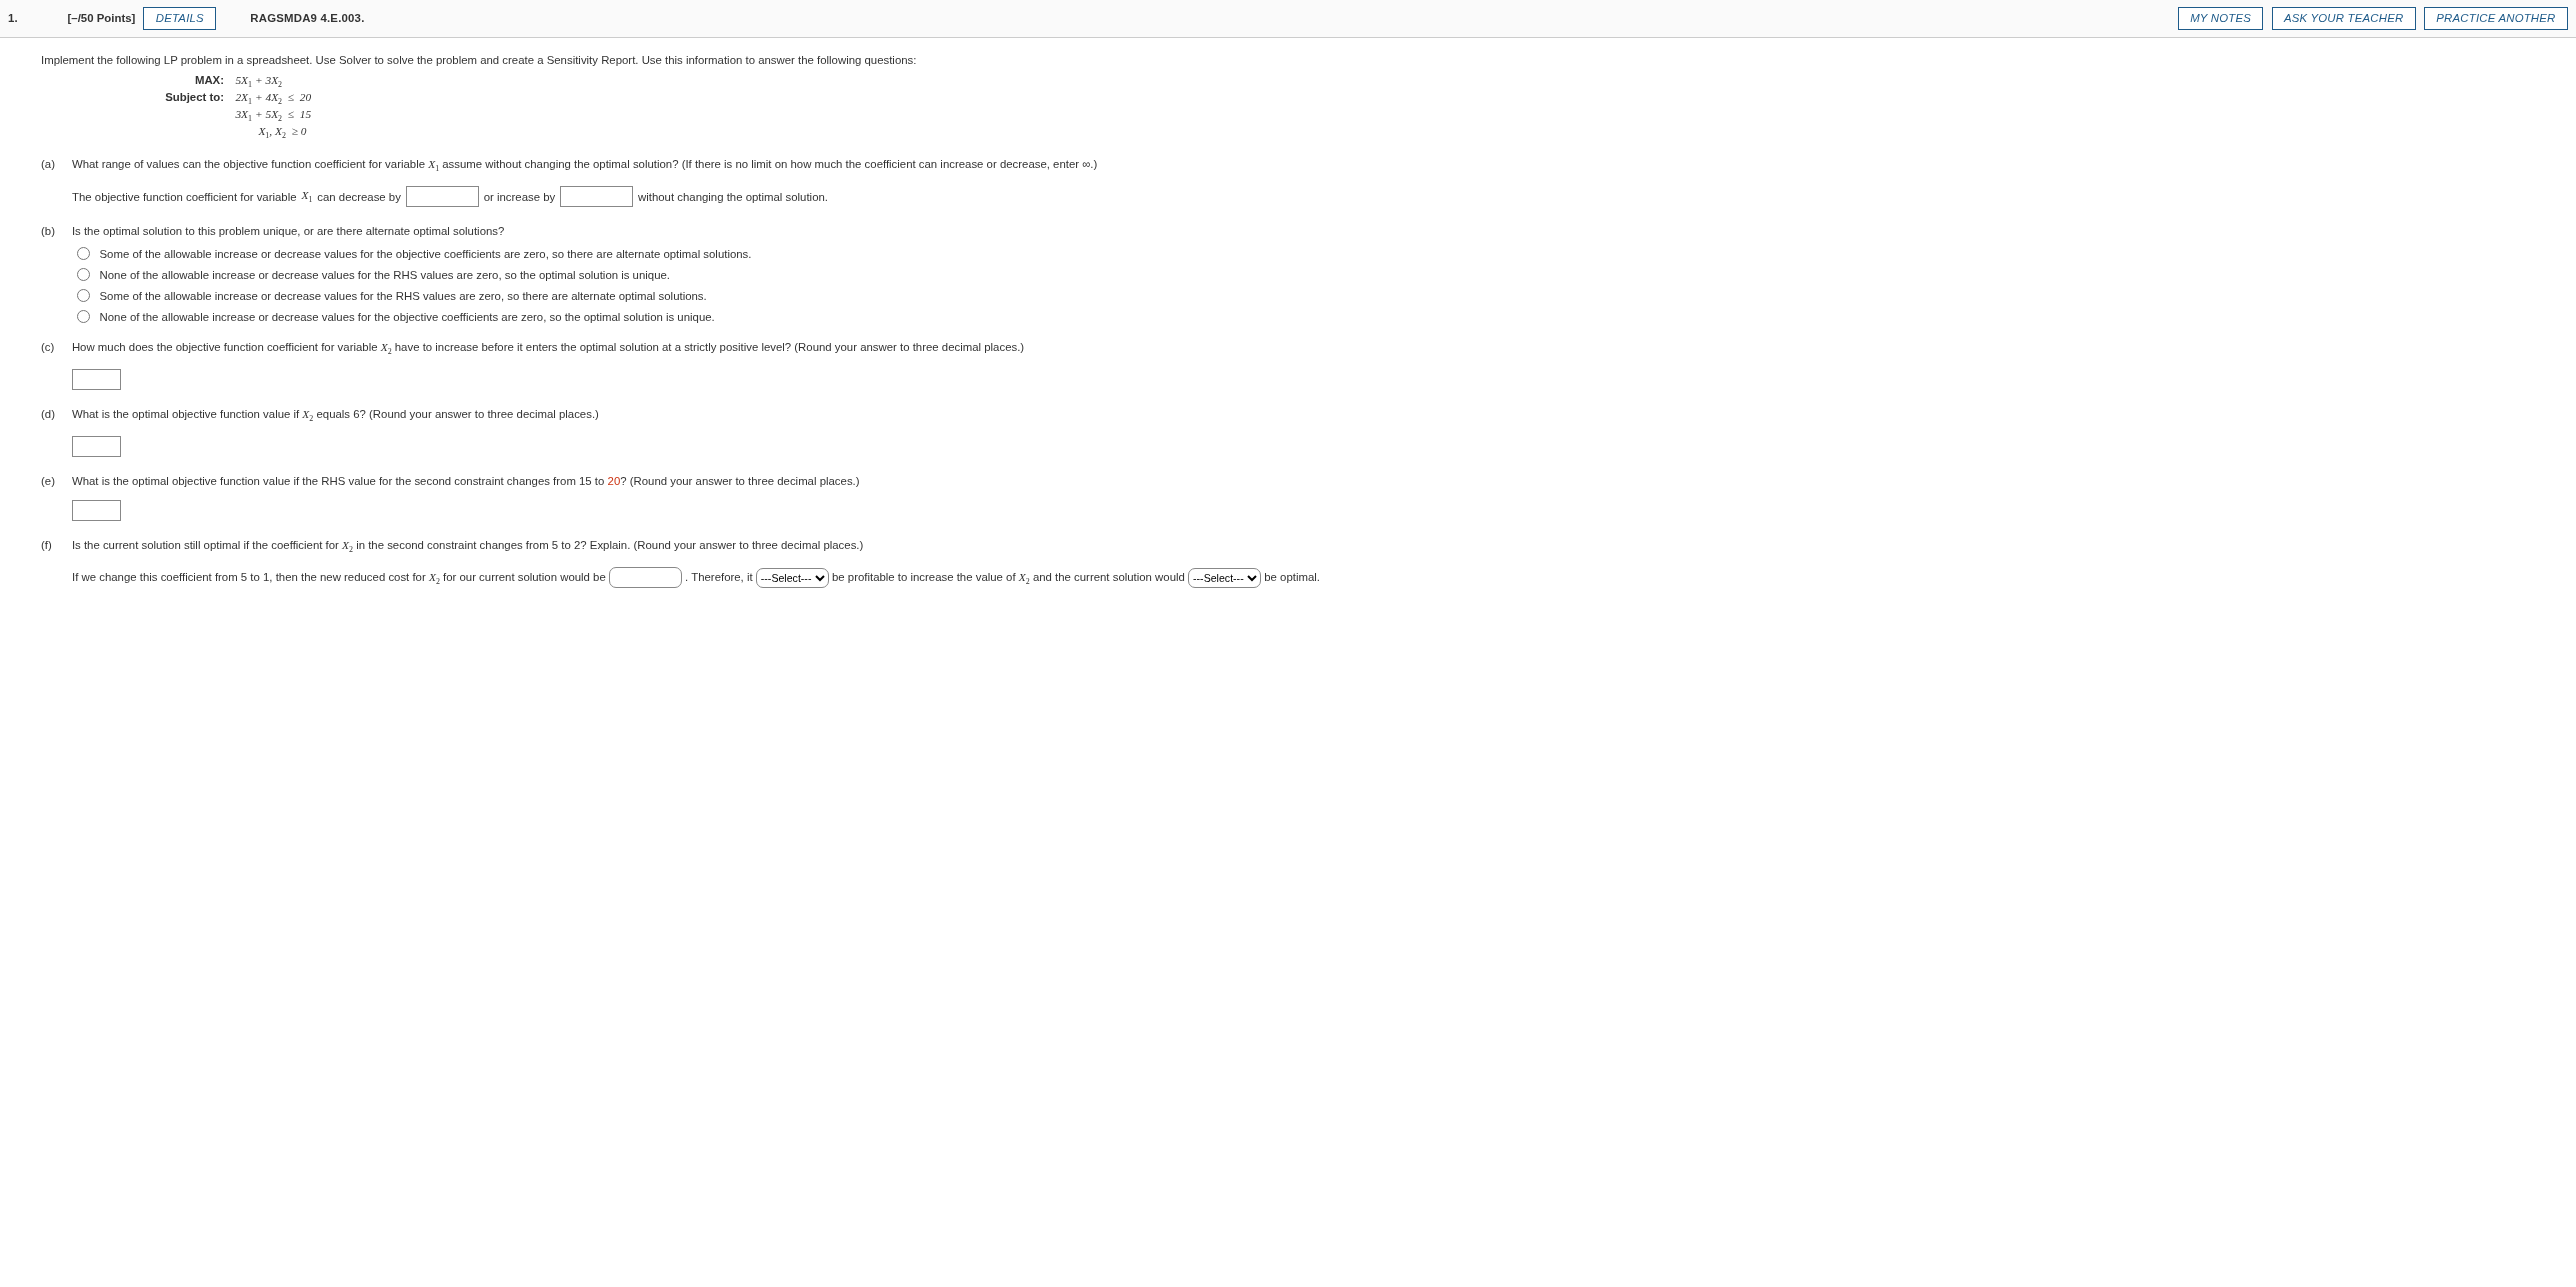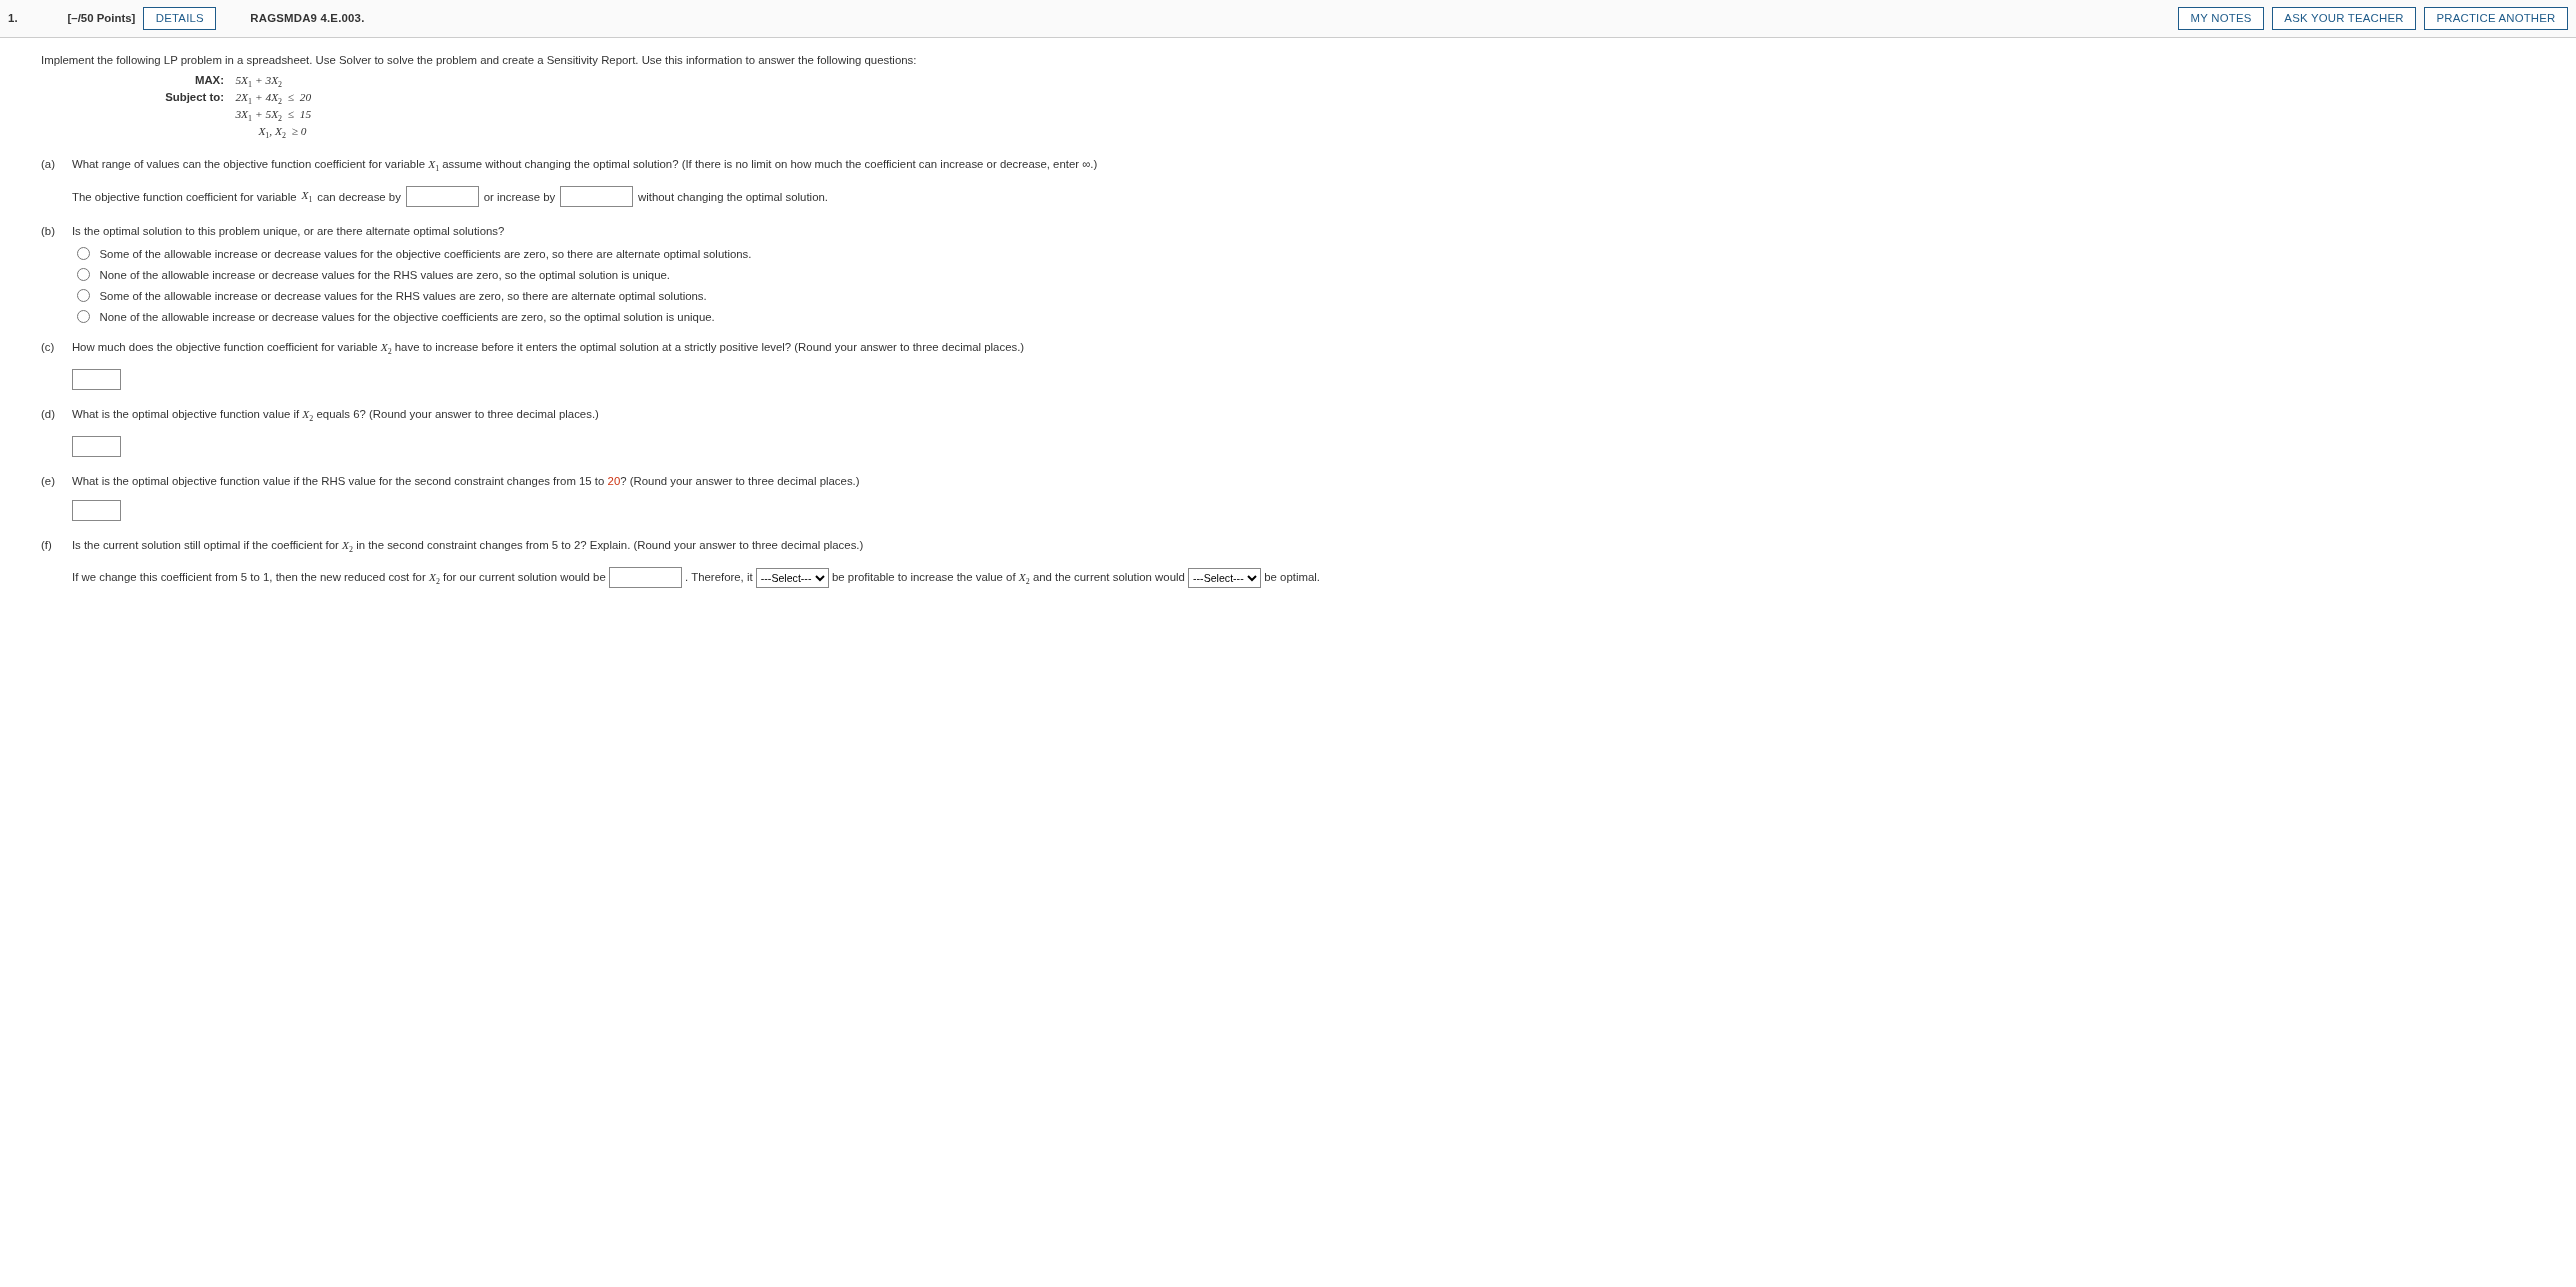--- a/index.html
+++ b/index.html
@@ -21,20 +21,21 @@
   .qnum { font-weight: bold; margin-right: 4.9px; }
   .btn {
     border: 1.2px solid #1e5b8a;
     color: #1e5b8a;
     background: #fff;
     padding: 4.9px 11.4px;
     font-size: 11.4px;
     font-family: inherit;
     cursor: pointer;
     letter-spacing: 0.2px;
+    font-style: italic;
   }
   .prob-id { margin-left: 26px; font-weight: bold; letter-spacing: 0.2px; }
   .spacer { flex: 1; }
   .content { padding: 16.3px 41px 24.4px 41px; }
   .intro { margin-bottom: 8.1px; }
   .lp-block { margin: 4.9px 0 14.6px 106px; }
   .lp-row { display: flex; align-items: baseline; margin: 1.6px 0; }
   .lp-label { width: 77px; text-align: right; margin-right: 11.4px; font-weight: bold; }
   .math { font-family: Georgia, 'Times New Roman', serif; font-style: italic; }
   .sub { font-size: 0.7em; vertical-align: sub; font-style: normal; }
@@ -55,21 +56,21 @@
   .radio-row input[type=radio] { width: 13px; height: 13px; cursor: pointer; }
   select {
     border: 0.8px solid #888;
     height: 19.5px;
     font-size: 10.6px;
     cursor: pointer;
     background: #fff;
   }
   .red { color: #cc3311; }
   .inline-line { margin: 11.4px 0 4.9px 31px; line-height: 2.1; }
-  .inline-line input, .inline-line select { vertical-align: middle; }
+  .inline-line input, .inline-line select { vertical-align: middle; border-radius: 7px; }
 </style>
 </head>
 <body>
 
 <div class="header-bar">
   <span class="qnum">1.</span>
   <span style="font-weight:bold;padding-left:37px;">[–/50 Points]</span>
   <button class="btn">DETAILS</button>
   <span class="prob-id">RAGSMDA9 4.E.003.</span>
   <span class="spacer"></span>

